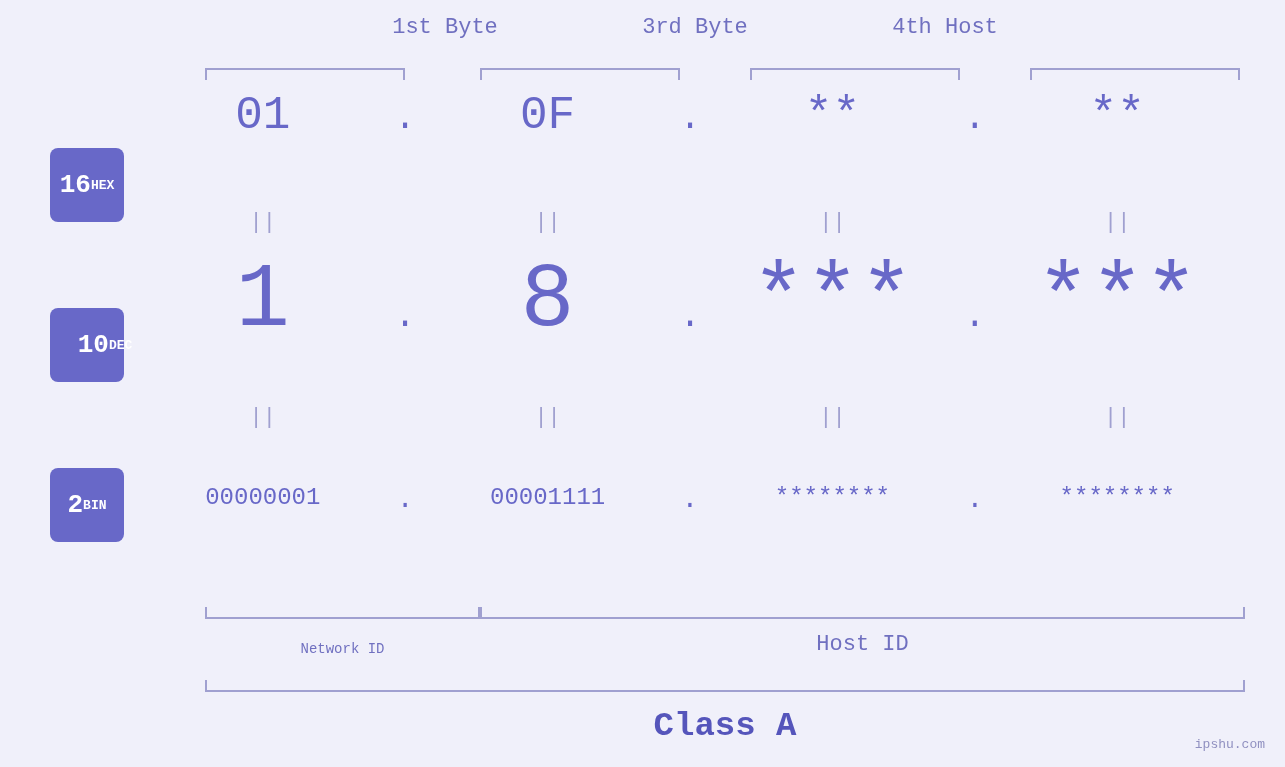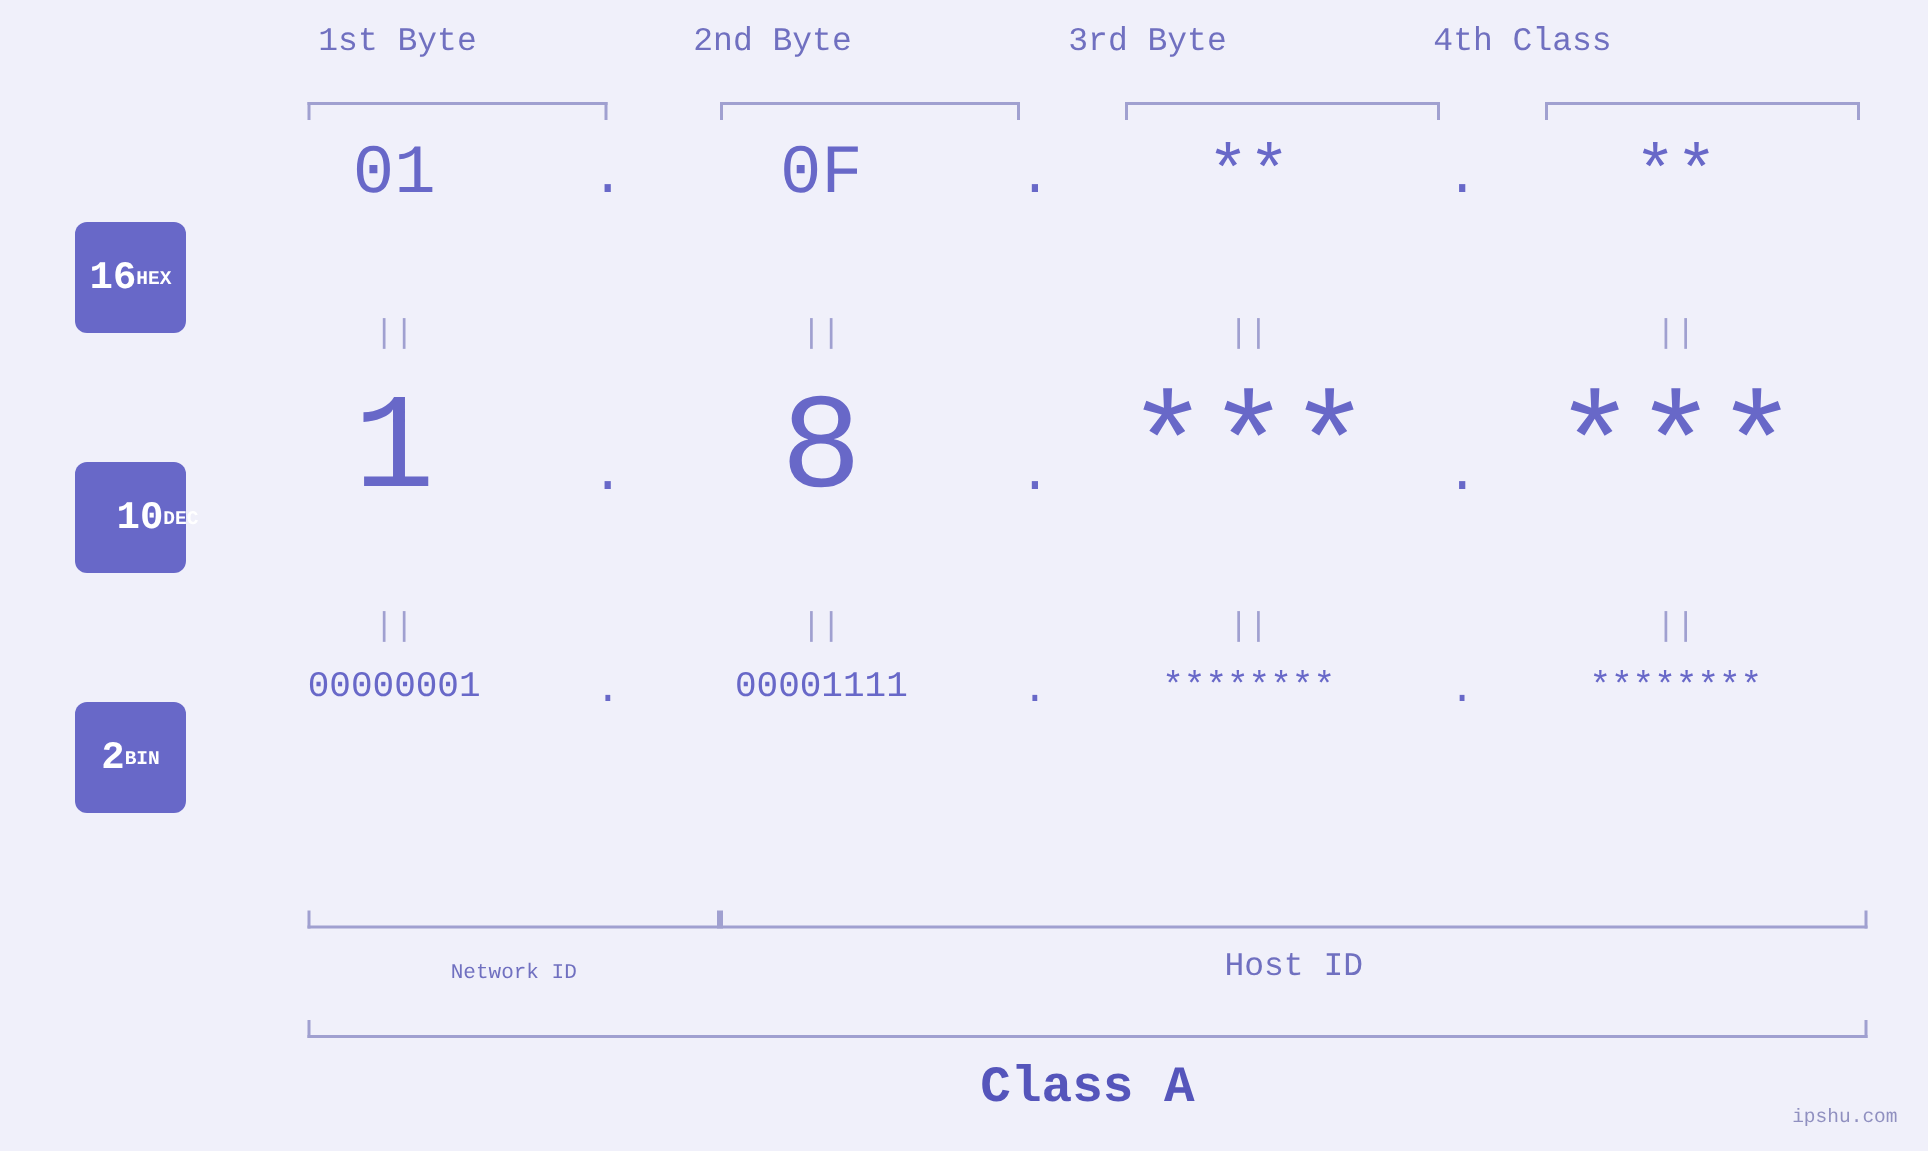--- a/index.html
+++ b/index.html
@@ -219,25 +219,24 @@
 
     
     .vcap-cl { left: 205px; bottom: 75px; height: 12px; }
     .vcap-cr { left: 1243px; bottom: 75px; height: 12px; }
   </style>
 </head>
 <body>
 
 <div class="container">
 
-  <div style="position:absolute; top:15px; left:140px; width:1110px; display:flex; justify-content:flex-start;">
+  <div style="position:absolute; top:15px; left:140px; width:1110px; display:flex; justify-content:center;">
     <div class="byte-header">1st Byte</div>
-    <div class="byte-header">2nd Byte</div>
     <div class="byte-header">3rd Byte</div>
-    <div class="byte-header">4th Class</div>
+    <div class="byte-header">4th Host</div>
   </div>
 
   <div class="bracket-top bracket-top-1"></div>
   <div class="bracket-top bracket-top-2"></div>
   <div class="bracket-top bracket-top-3"></div>
   <div class="bracket-top bracket-top-4"></div>
 
   <div class="vcap vcap-t1l"></div>
   <div class="vcap vcap-t1r"></div>
   <div class="vcap vcap-t2l"></div>
@@ -295,21 +294,21 @@
     <div class="eq-cell">||</div>
     <div class="eq-dot"></div>
     <div class="eq-cell">||</div>
   </div>
 
   <div class="badge badge-bin">
     <span class="badge-num">2</span>
     <span class="badge-label">BIN</span>
   </div>
 
-  <div class="bin-row" style="display:flex; align-items:center; justify-content:flex-start;">
+  <div class="bin-row" style="display:flex; align-items:center; justify-content:center;margin-top:39px;">
     <div class="cell bin-val">00000001</div>
     <div class="dot-cell dot-bin">.</div>
     <div class="cell bin-val">00001111</div>
     <div class="dot-cell dot-bin">.</div>
     <div class="cell bin-val">********</div>
     <div class="dot-cell dot-bin">.</div>
     <div class="cell bin-val">********</div>
   </div>
 
   <div class="bracket-bottom bracket-bottom-net"></div>

